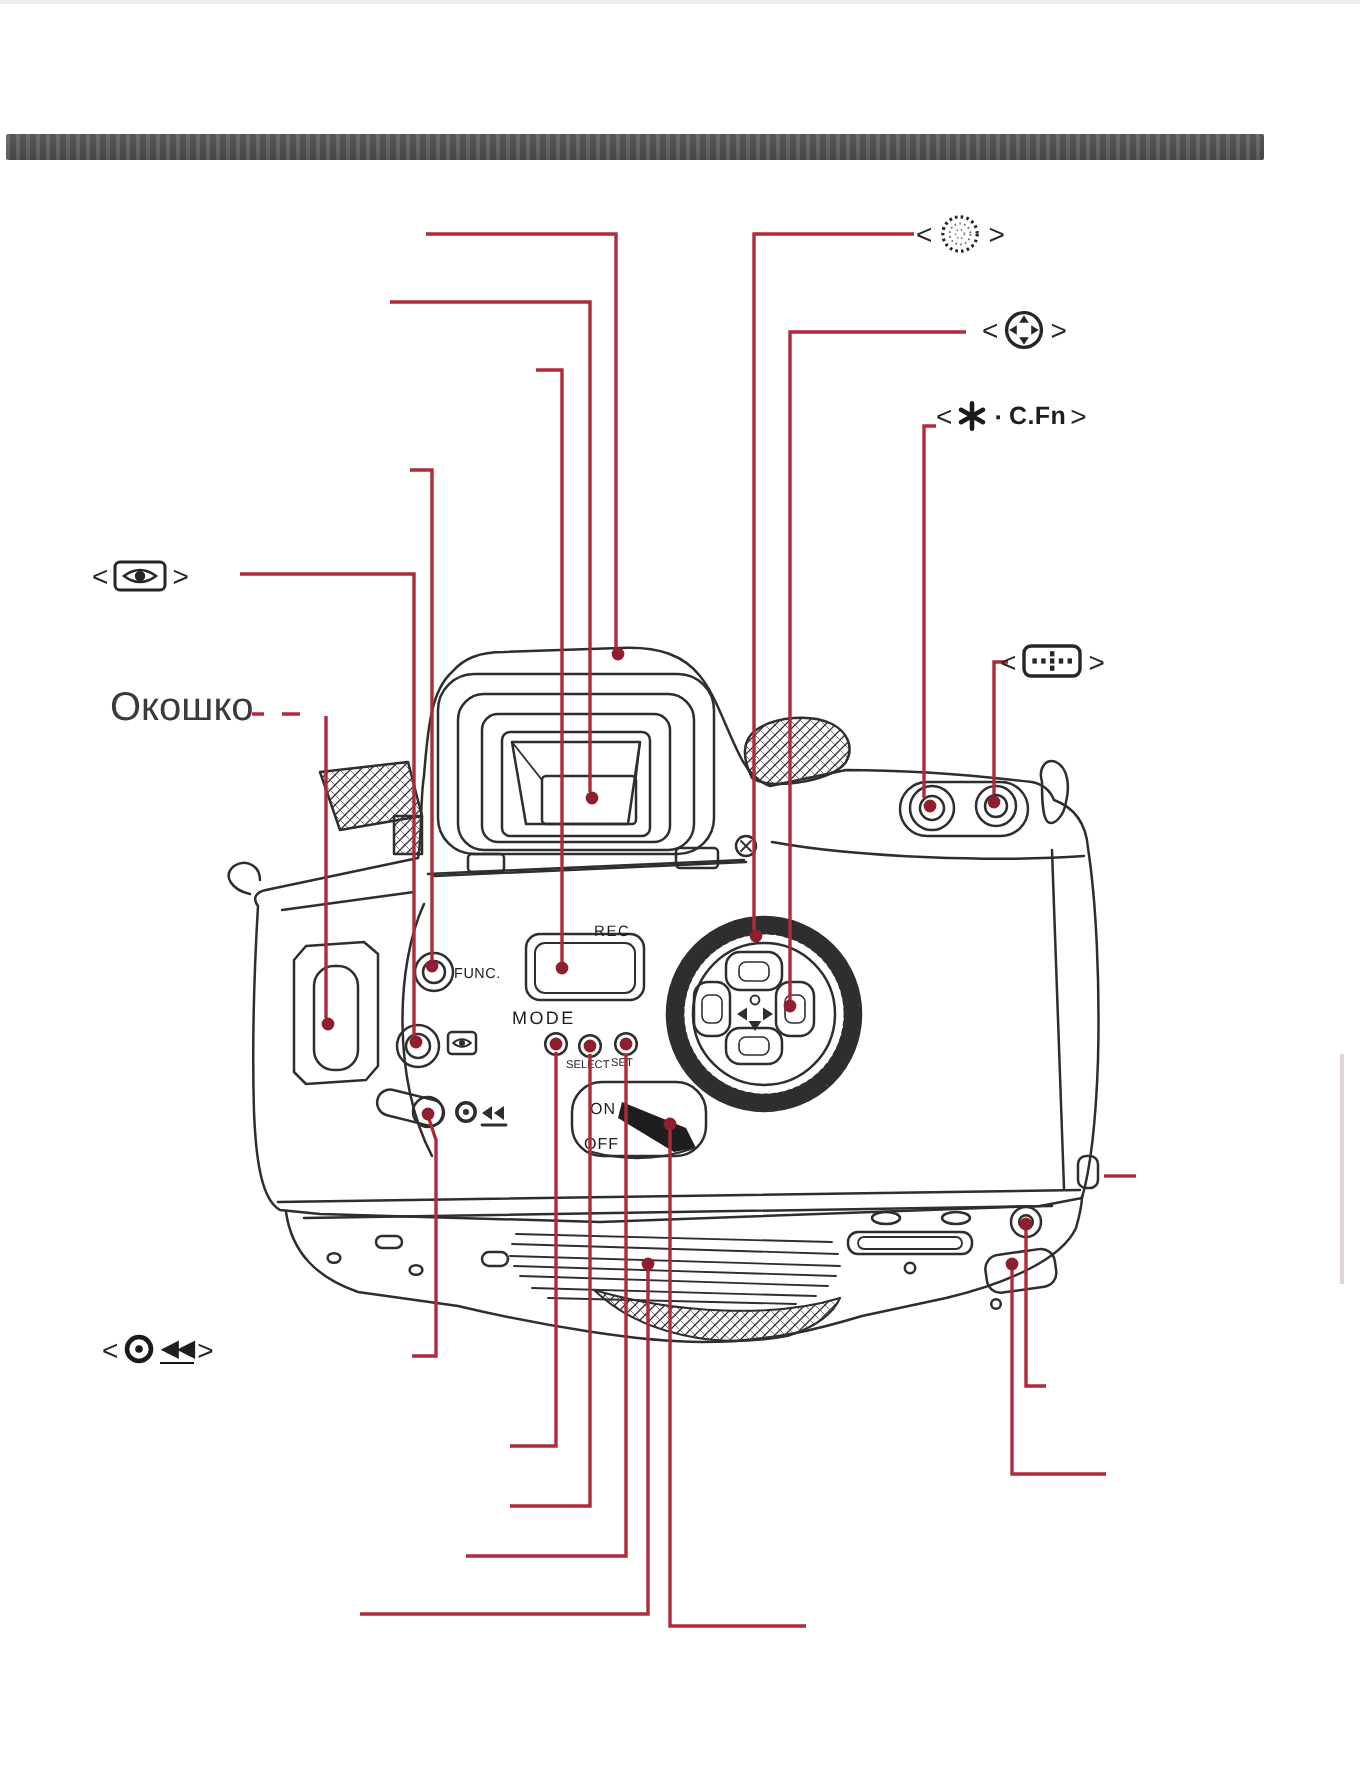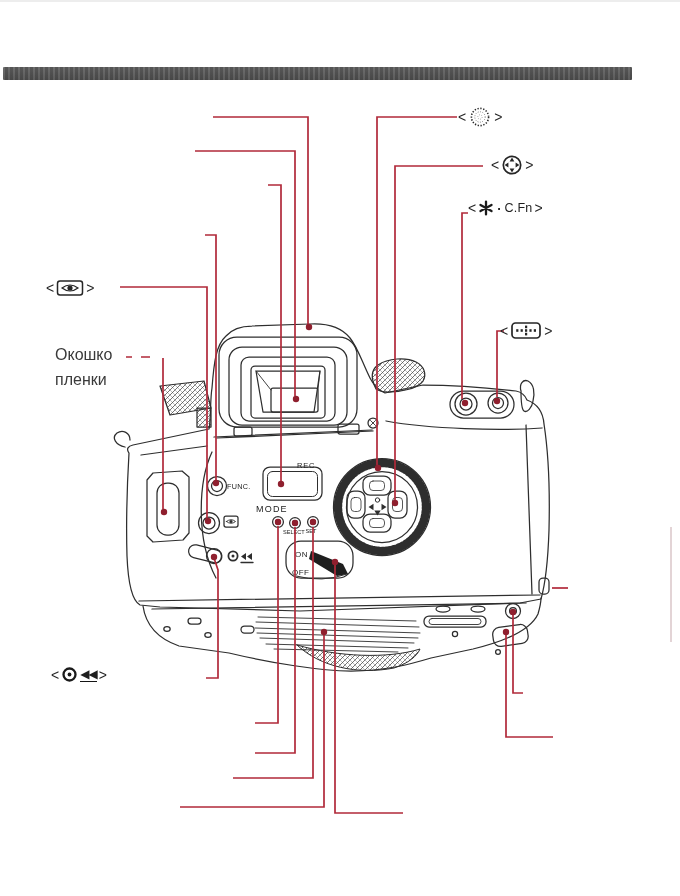--- a/index.html
+++ b/index.html
@@ -8,24 +8,24 @@
   .topedge{position:absolute;left:0;top:0;width:680px;height:2px;background:#ededed;}
   .rule{position:absolute;left:3px;top:67px;width:629px;height:13px;border-radius:1px;
         background:linear-gradient(#616161,#4e4e4e);}
   .rule:after{content:"";position:absolute;inset:0;
         background:repeating-linear-gradient(90deg,rgba(255,255,255,.08) 0 2px,rgba(0,0,0,.10) 2px 5px);}
   .margin-line{position:absolute;left:670px;top:527px;width:2px;height:115px;background:#dcc9cc;opacity:.8;}
   svg.layer{position:absolute;left:0;top:0;}
   .co{position:absolute;display:flex;align-items:center;gap:2px;color:#1e1e1e;}
   .br{font-size:14px;color:#262626;line-height:1;}
   .cfn-sep{font-size:13px;font-weight:700;line-height:1;margin:0 1px;}
-  .cfn-txt{font-size:12.5px;font-weight:400;line-height:1;letter-spacing:.2px;}
+  .cfn-txt{font-size:12.5px;font-weight:700;line-height:1;letter-spacing:.2px;}
   .rw-arrows{font-size:12px;font-weight:700;letter-spacing:-1px;line-height:1;
              border-bottom:1.7px solid #151515;padding-bottom:1px;}
-  .film-text{position:absolute;left:55px;top:342px;width:100px;font-size:16px;line-height:25px;color:#3a3a3a;}
+  .film-text{position:absolute;left:55px;top:342px;width:100px;font-size:20px;line-height:25px;color:#3a3a3a;}
   svg text{font-family:"Liberation Sans","DejaVu Sans",sans-serif;fill:#1c1c1c;stroke:none;}
 </style>
 </head>
 <body>
 
 <div id="page">
   <div class="topedge"></div>
   <div class="rule"></div>
   <div class="margin-line"></div>
 
@@ -283,15 +283,14 @@
     <svg width="17" height="17" viewBox="0 0 17 17">
       <circle cx="8.5" cy="8.5" r="6" fill="none" stroke="#1a1a1a" stroke-width="2.3"></circle>
       <circle cx="8.5" cy="8.5" r="1.9" fill="#1a1a1a"></circle>
     </svg>
     <span class="rw-arrows">◀◀</span>
     <span class="br">&gt;</span>
   </div>
 
   <div class="film-text">
     <div>Окошко</div>
-    <div>пленки</div>
   </div>
 </div>
 
 </body></html>

